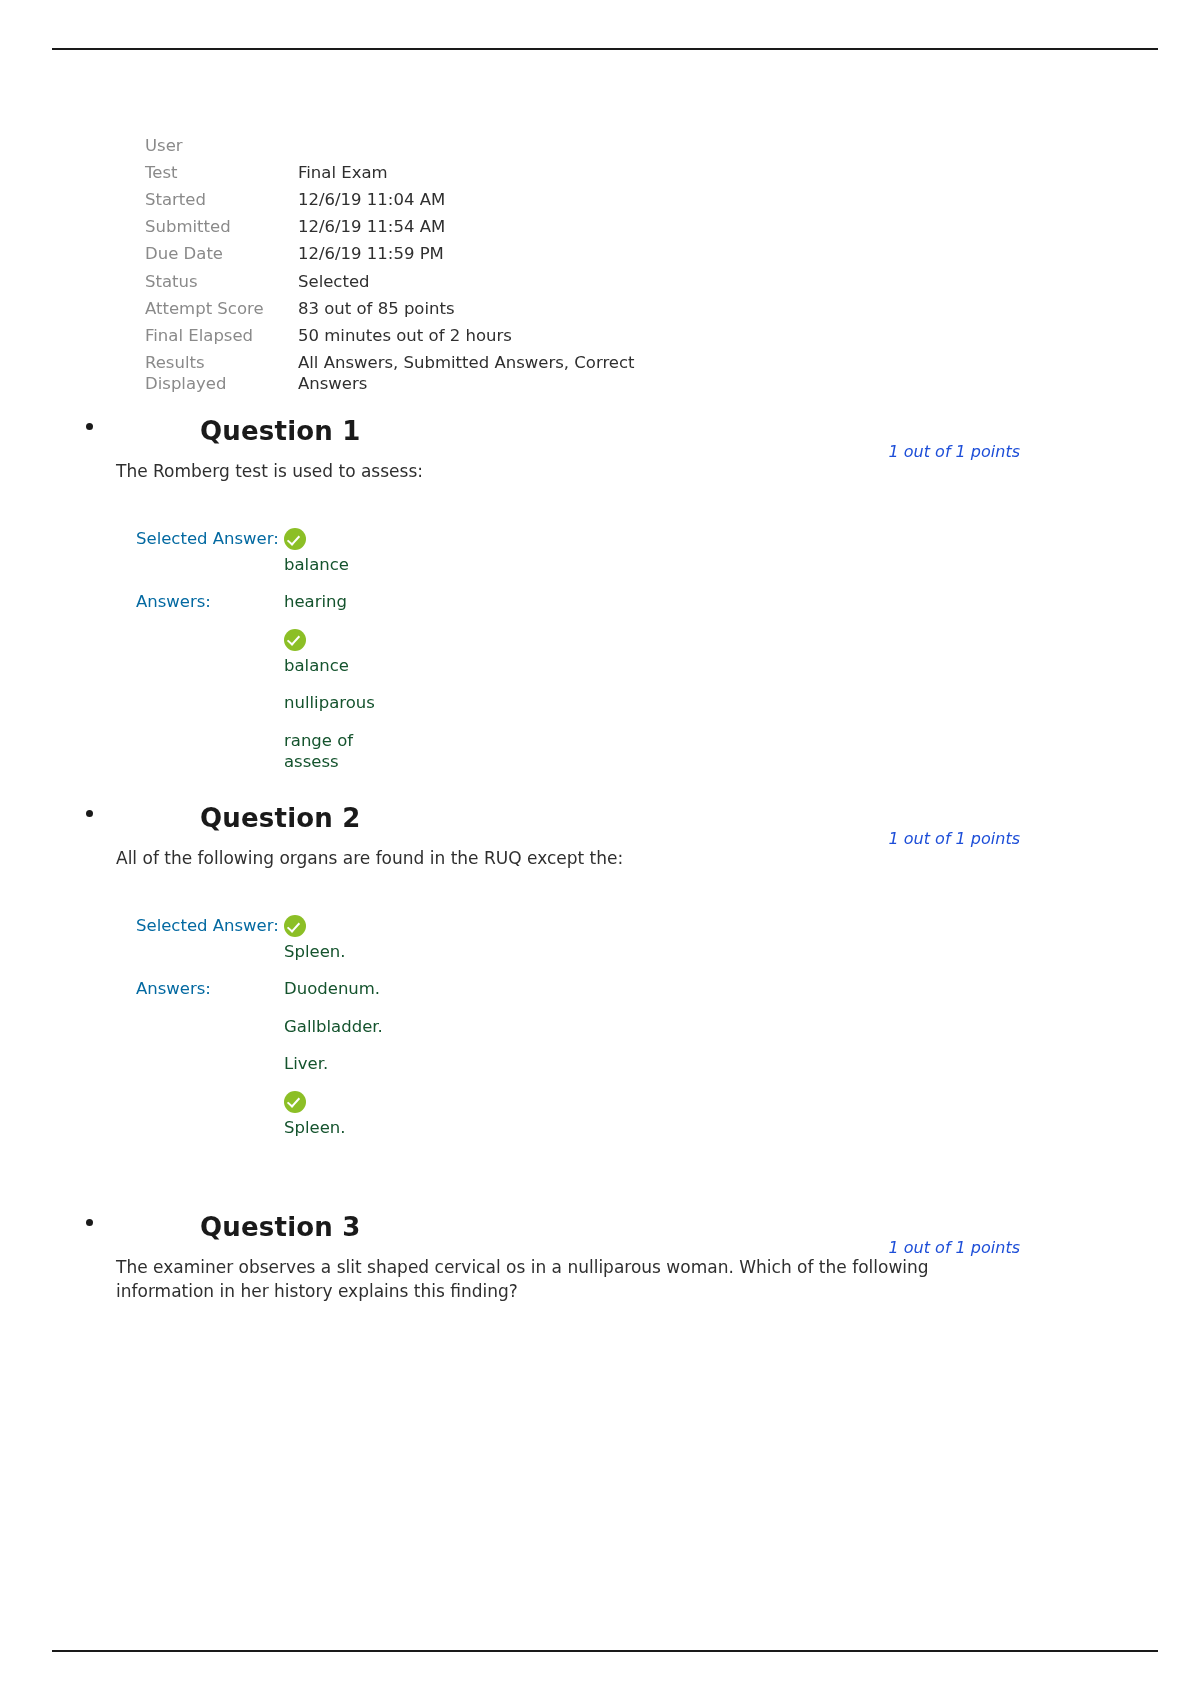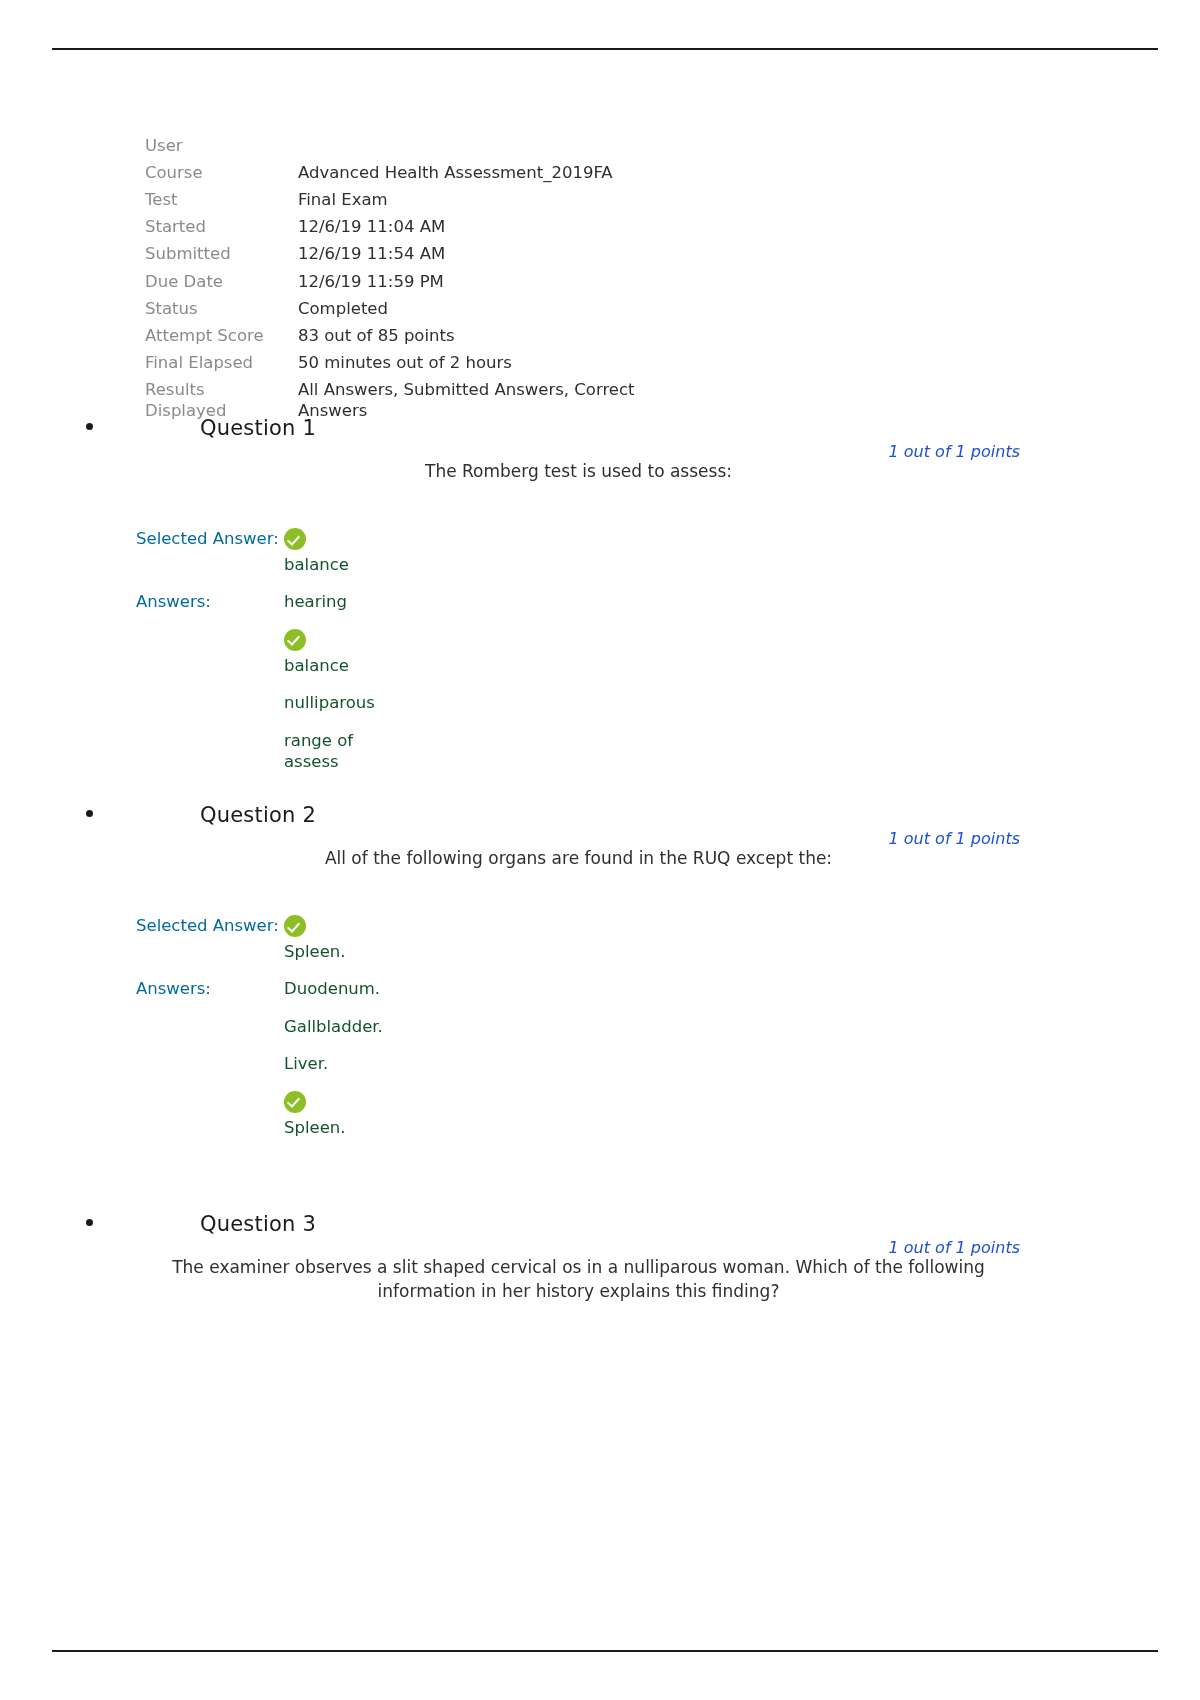--- a/index.html
+++ b/index.html
@@ -67,43 +67,42 @@
     top: 7px;
     width: 7px;
     height: 7px;
     background: #1a1a1a;
     border-radius: 50%;
   }
   .q-title {
     position: absolute;
     left: 200px;
     top: 0;
-    font-size: 21px;
-    font-weight: normal;
+    font-size: 26px;
+    font-weight: bold;
     color: #1a1a1a;
     letter-spacing: 0.2px;
   }
   .q-points {
     position: absolute;
     right: 180px;
     top: 26px;
     font-size: 16px;
     color: #1d4ed8;
     white-space: nowrap;
     font-style: italic;
   }
   .q-text {
     position: absolute;
-    left: 126px;
+    left: 116px;
     top: 44px;
     width: 905px;
     font-size: 17px;
     line-height: 1.4;
     color: #2f2f2f;
-    text-align: center;
   }
 
   .ans-table {
     position: absolute;
     left: 136px;
     border-collapse: collapse;
     font-size: 16.5px;
   }
   .ans-table td {
     vertical-align: top;
@@ -152,42 +151,38 @@
   <div class="rule rule-top"></div>
   <div class="rule rule-bottom"></div>
 
   <table class="meta">
     <tbody>
       <tr>
         <td class="label">User</td>
         <td class="value"></td>
       </tr>
       <tr>
-        <td class="label">Course</td>
-        <td class="value">Advanced Health Assessment_2019FA</td>
-      </tr>
-      <tr>
         <td class="label">Test</td>
         <td class="value">Final Exam</td>
       </tr>
       <tr>
         <td class="label">Started</td>
         <td class="value">12/6/19 11:04 AM</td>
       </tr>
       <tr>
         <td class="label">Submitted</td>
         <td class="value">12/6/19 11:54 AM</td>
       </tr>
       <tr>
         <td class="label">Due Date</td>
         <td class="value">12/6/19 11:59 PM</td>
       </tr>
       <tr>
         <td class="label">Status</td>
-        <td class="value">Completed</td>
+        <td class="value">Selected</td>
       </tr>
       <tr>
         <td class="label">Attempt Score</td>
         <td class="value">83 out of 85 points</td>
       </tr>
       <tr>
         <td class="label">Final Elapsed</td>
         <td class="value">50 minutes out of 2 hours</td>
       </tr>
       <tr>

